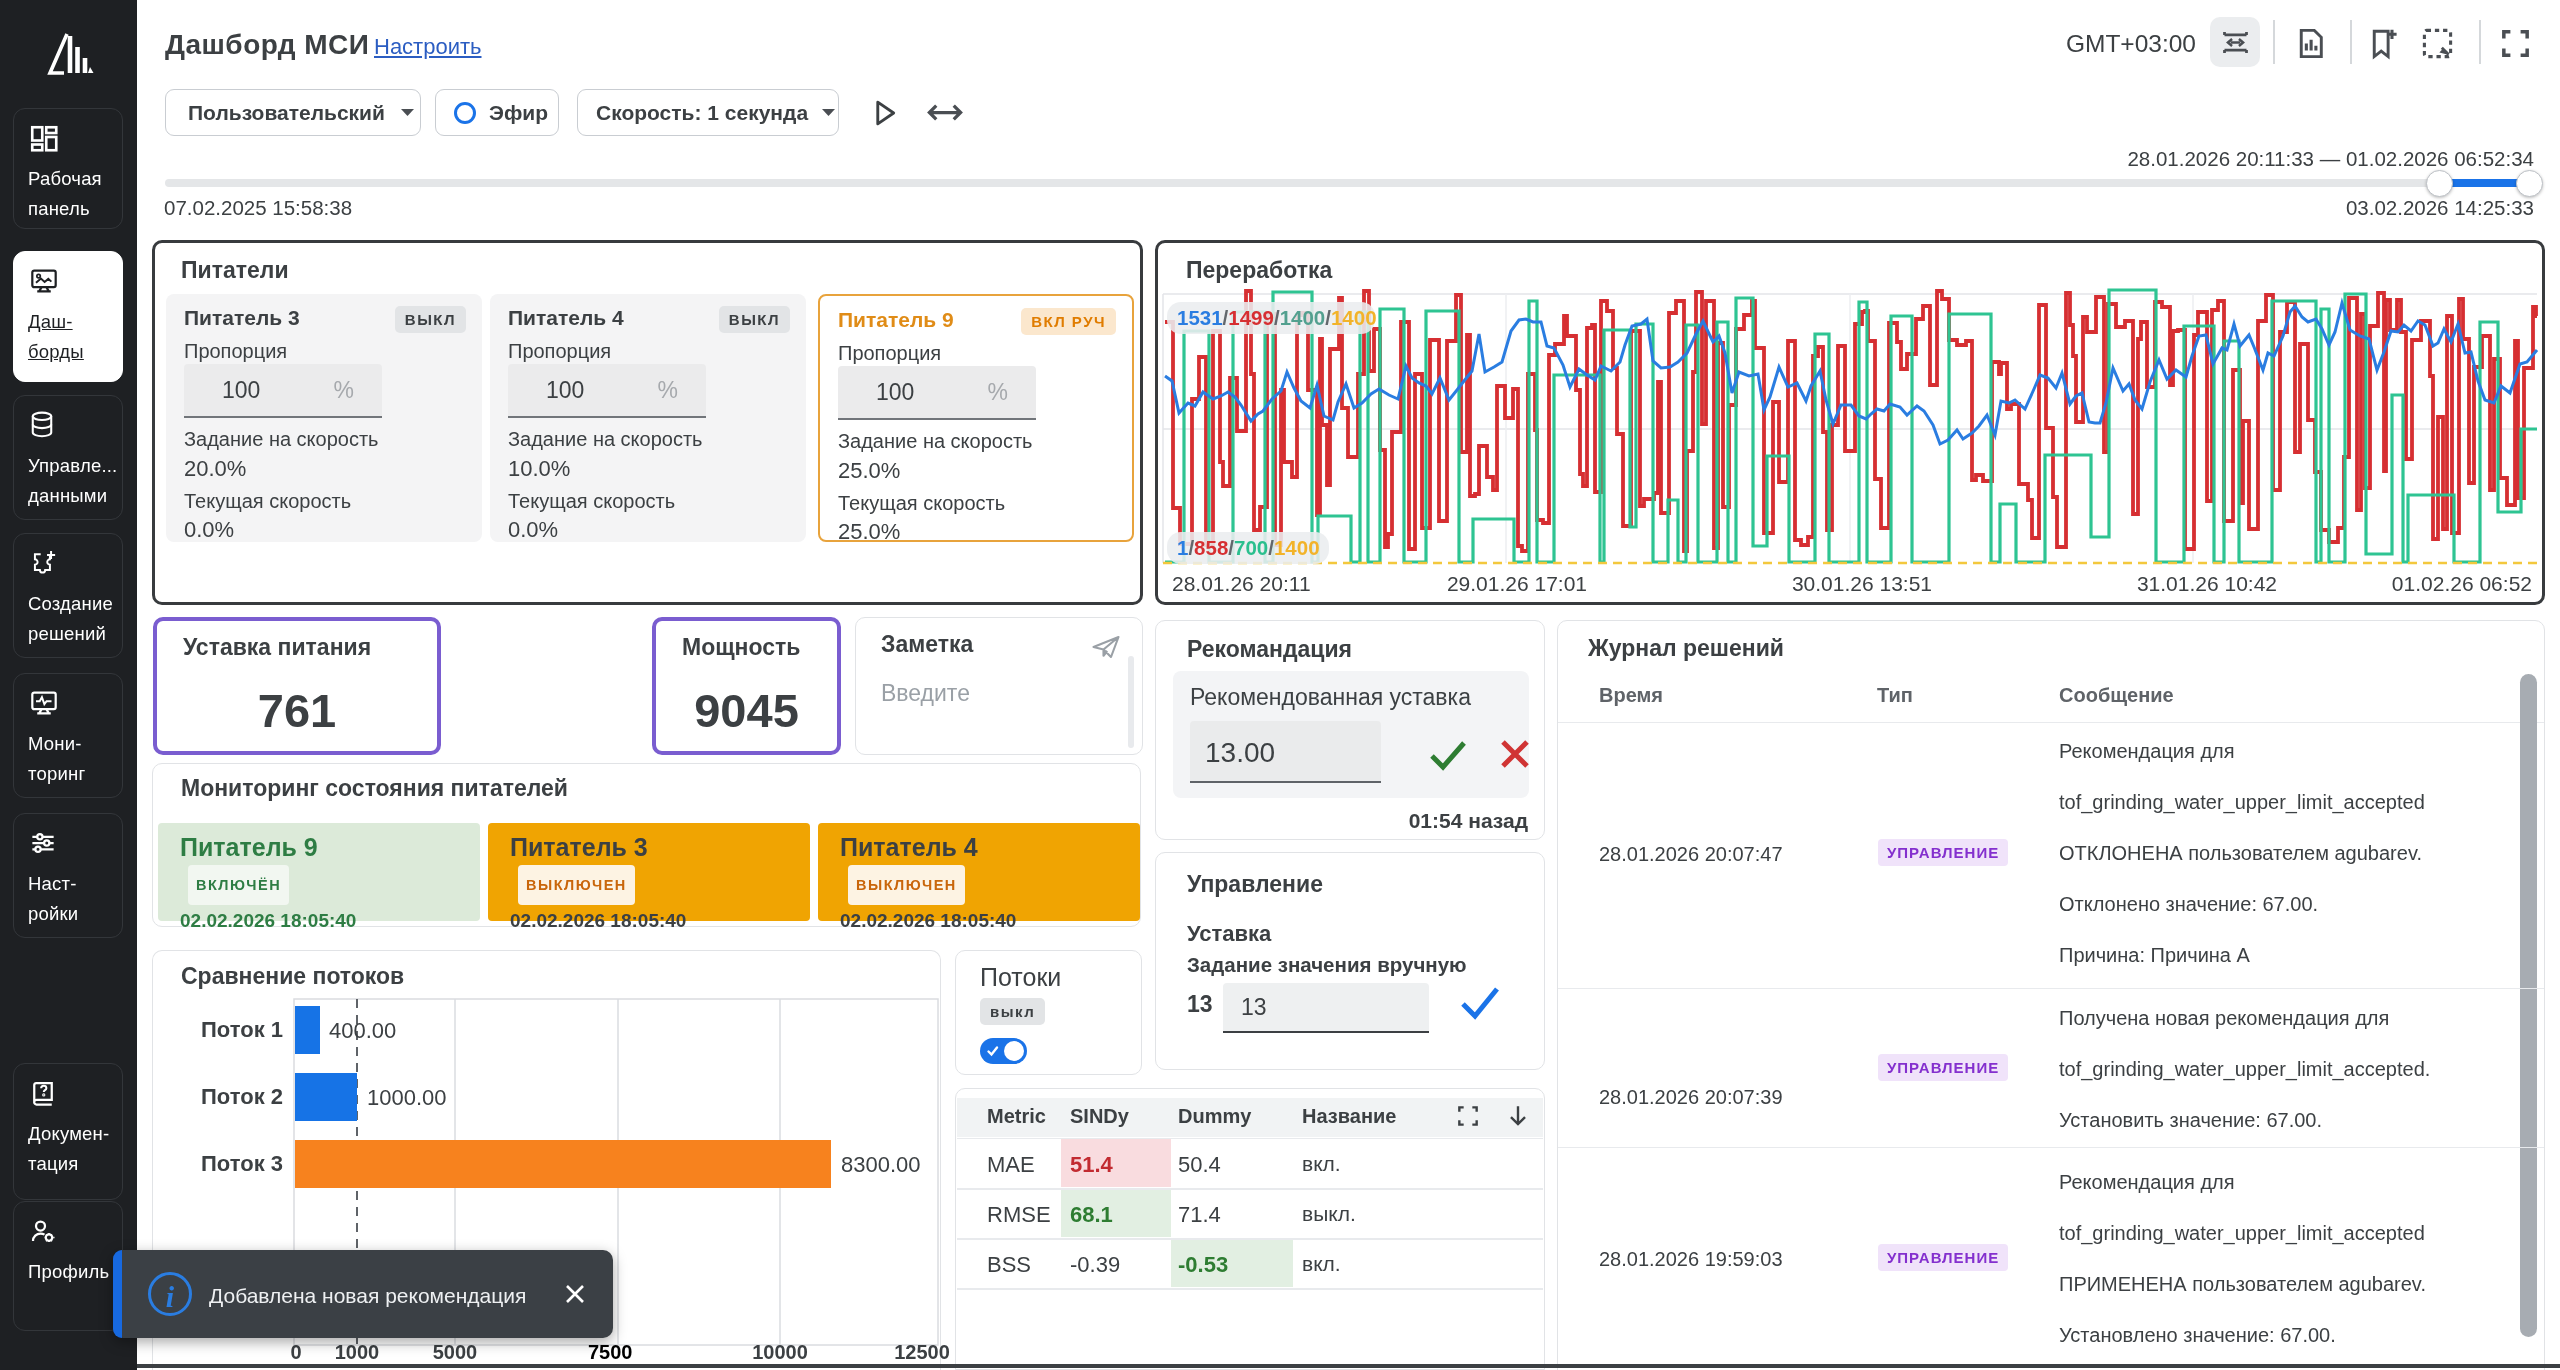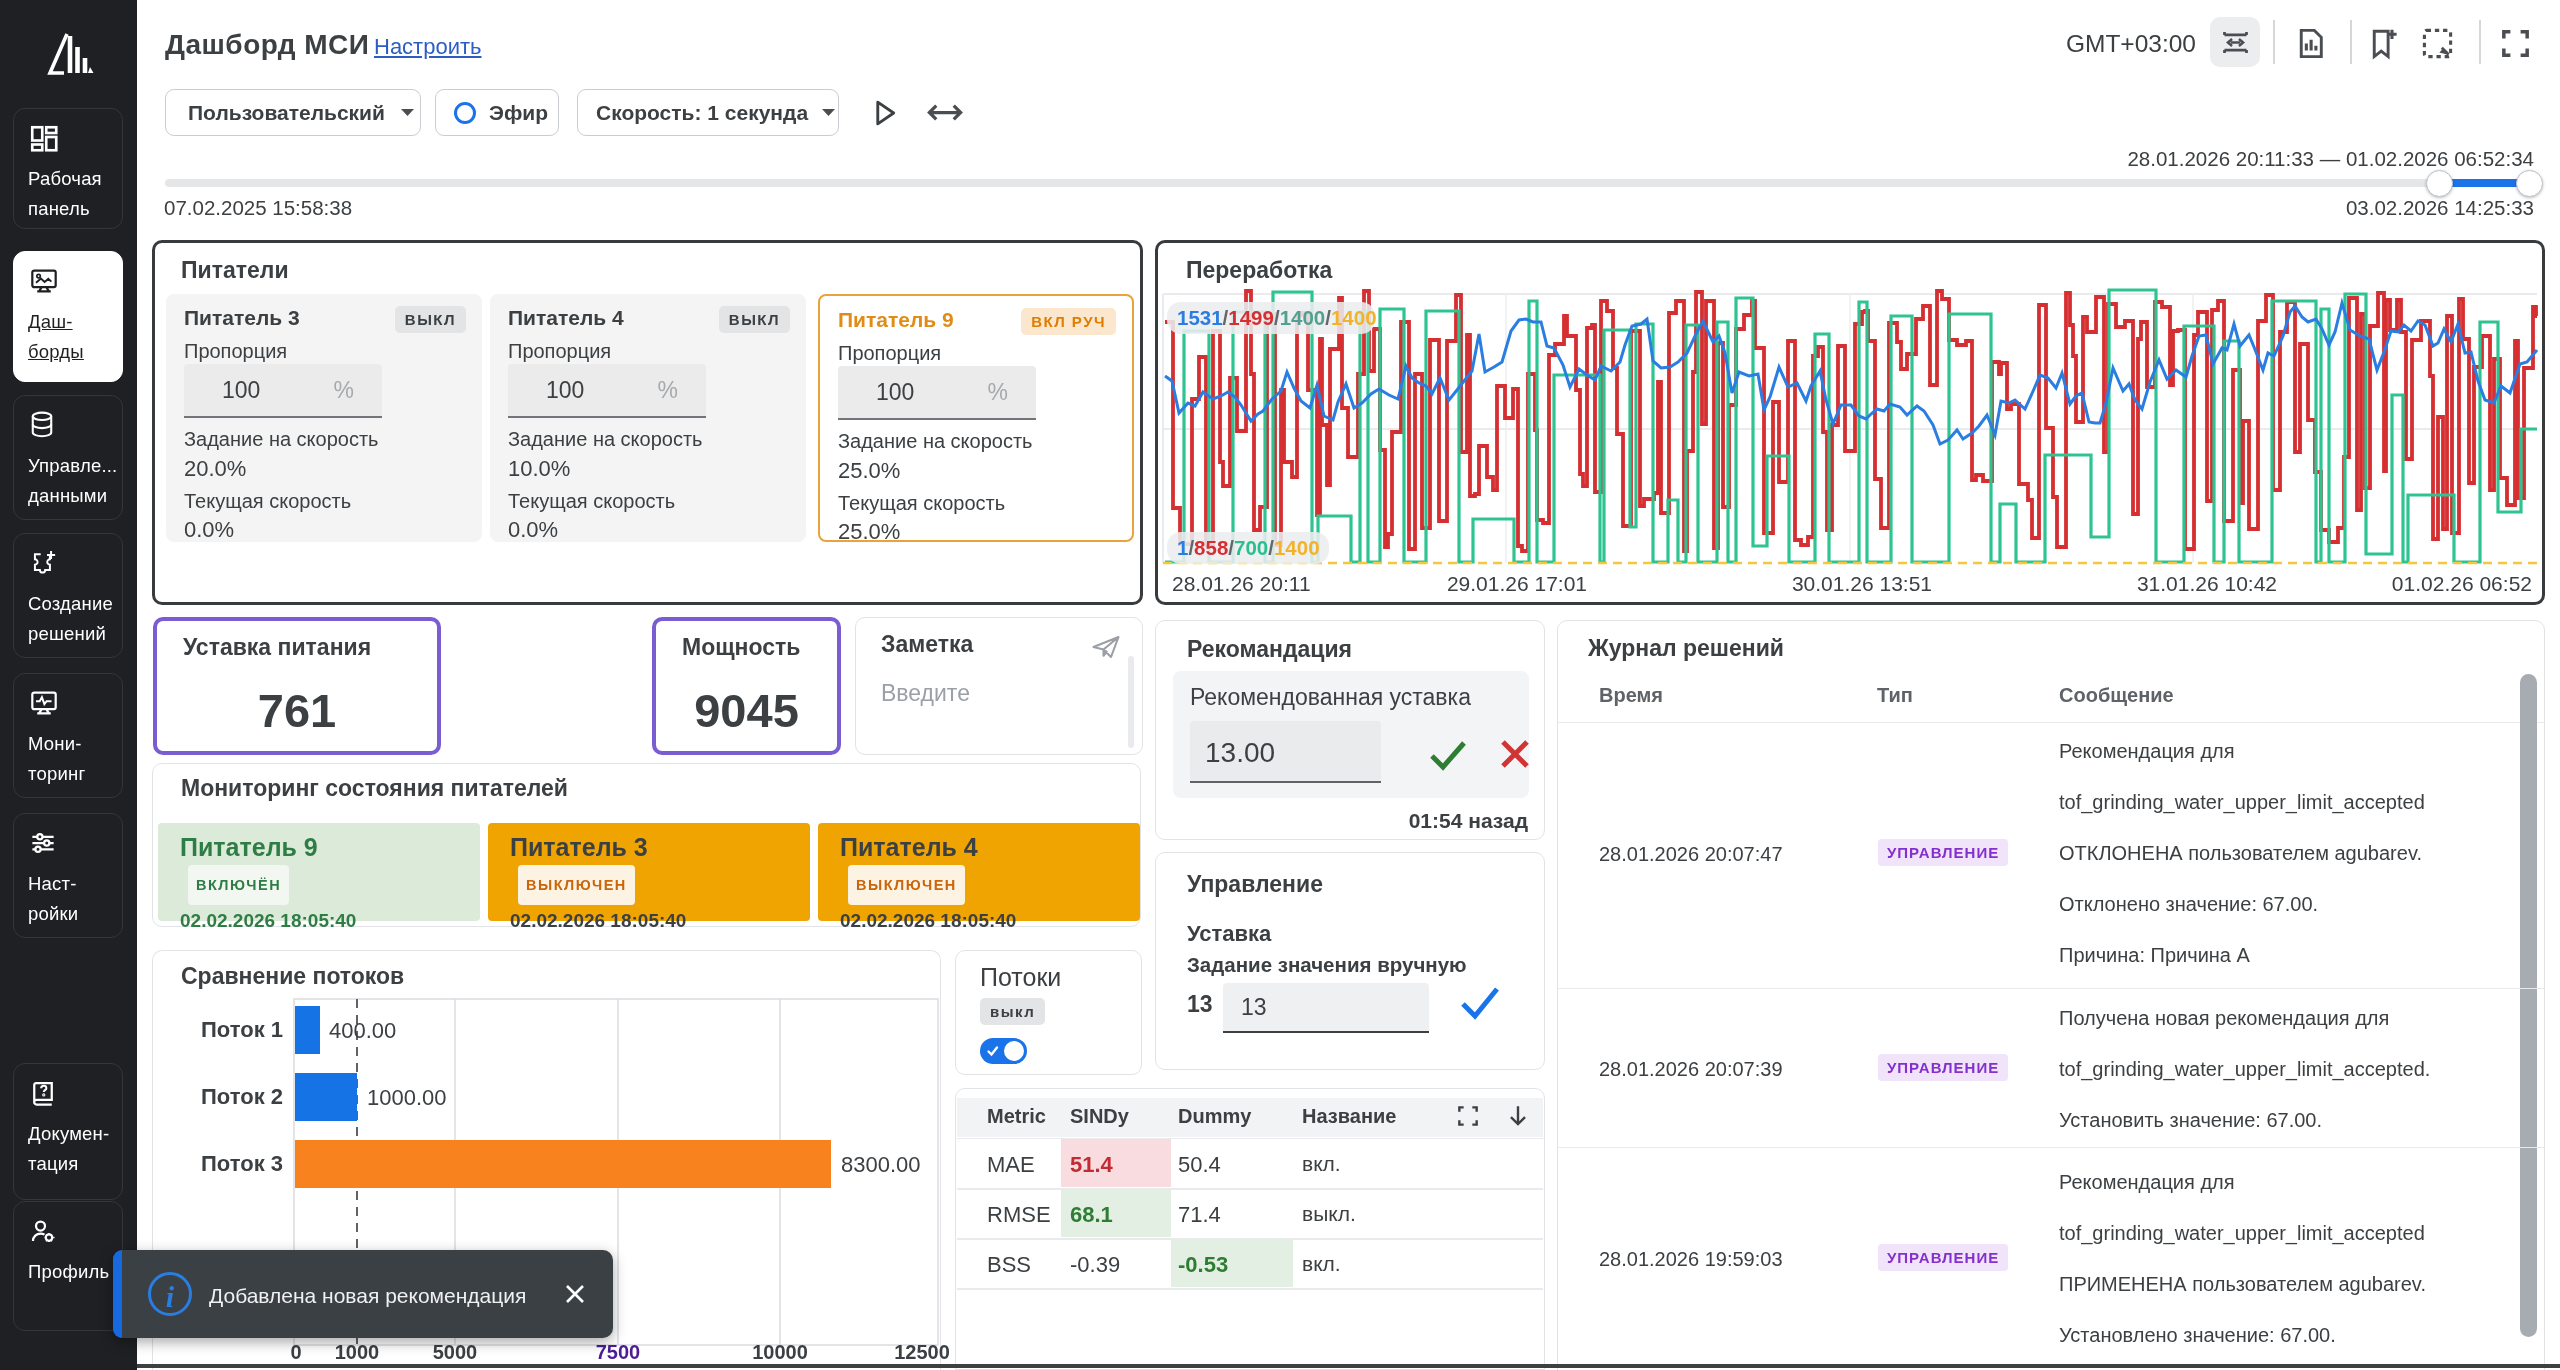--- a/index.html
+++ b/index.html
@@ -319,21 +319,21 @@
   <text x="177" y="88" font-size="22" fill="#3c4043">400.00</text>
   <text x="215" y="155" font-size="22" fill="#3c4043">1000.00</text>
   <text x="689" y="222" font-size="22" fill="#3c4043">8300.00</text>
   <text x="131" y="87" font-size="22" font-weight="bold" fill="#3c4043" text-anchor="end">Поток 1</text>
   <text x="131" y="154" font-size="22" font-weight="bold" fill="#3c4043" text-anchor="end">Поток 2</text>
   <text x="131" y="221" font-size="22" font-weight="bold" fill="#3c4043" text-anchor="end">Поток 3</text>
 </svg>
 <div class="abs" style="left:286px;top:1341px;width:20px;text-align:center;font-size:20px;font-weight:700;color:#3c4043">0</div>
 <div class="abs" style="left:327px;top:1341px;width:60px;text-align:center;font-size:20px;font-weight:700;color:#3c4043">1000</div>
 <div class="abs" style="left:425px;top:1341px;width:60px;text-align:center;font-size:20px;font-weight:700;color:#3c4043">5000</div>
-<div class="abs" style="left:588px;top:1341px;width:60px;text-align:center;font-size:20px;font-weight:700;color:#4c1d95">7500</div>
+<div class="abs" style="left:588px;top:1341px;width:60px;font-size:20px;font-weight:700;color:#000000">7500</div>
 <div class="abs" style="left:744px;top:1341px;width:72px;text-align:center;font-size:20px;font-weight:700;color:#3c4043">10000</div>
 <div class="abs" style="left:886px;top:1341px;width:72px;text-align:center;font-size:20px;font-weight:700;color:#3c4043">12500</div>
 
 <div class="panel" style="left:955px;top:950px;width:187px;height:125px">
   <div class="abs" style="left:24px;top:12px;font-size:25px;color:#3c4043">Потоки</div>
   <span class="badge abs" style="left:24px;top:47px">выкл</span>
   <div class="abs" style="left:24px;top:87px;width:47px;height:26px;background:#1a73e8;border-radius:13px">
     <svg class="abs" style="left:6px;top:6px" width="14" height="14" viewBox="0 0 14 14">
           <path d="M2.5 7.5 l3 3 5.5-7" fill="none" stroke="#fff" stroke-width="2.4" stroke-linecap="round"></path>
         </svg>
@@ -381,21 +381,21 @@
 
 <div class="jline" style="left:1599px;top:843px">28.01.2026 20:07:47</div>
 <div class="jbadge" style="left:1878px;top:839px">УПРАВЛЕНИЕ</div>
 <div class="jline" style="left:2059px;top:740px">Рекомендация для</div>
 <div class="jline" style="left:2059px;top:791px">tof_grinding_water_upper_limit_accepted</div>
 <div class="jline" style="left:2059px;top:842px">ОТКЛОНЕНА пользователем agubarev.</div>
 <div class="jline" style="left:2059px;top:893px">Отклонено значение: 67.00.</div>
 <div class="jline" style="left:2059px;top:944px">Причина: Причина A</div>
 <div class="jdiv" style="top:988px"></div>
 
-<div class="jline" style="left:1599px;top:1058px">28.01.2026 20:07:39</div>
+<div class="jline" style="left:1599px;top:1086px">28.01.2026 20:07:39</div>
 <div class="jbadge" style="left:1878px;top:1054px">УПРАВЛЕНИЕ</div>
 <div class="jline" style="left:2059px;top:1007px">Получена новая рекомендация для</div>
 <div class="jline" style="left:2059px;top:1058px">tof_grinding_water_upper_limit_accepted.</div>
 <div class="jline" style="left:2059px;top:1109px">Установить значение: 67.00.</div>
 <div class="jdiv" style="top:1147px"></div>
 
 <div class="jline" style="left:1599px;top:1248px">28.01.2026 19:59:03</div>
 <div class="jbadge" style="left:1878px;top:1244px">УПРАВЛЕНИЕ</div>
 <div class="jline" style="left:2059px;top:1171px">Рекомендация для</div>
 <div class="jline" style="left:2059px;top:1222px">tof_grinding_water_upper_limit_accepted</div>

